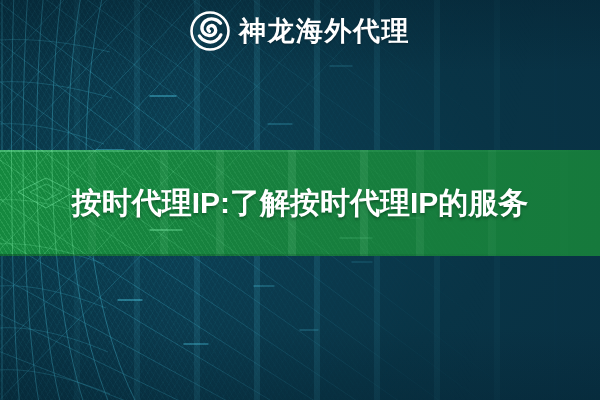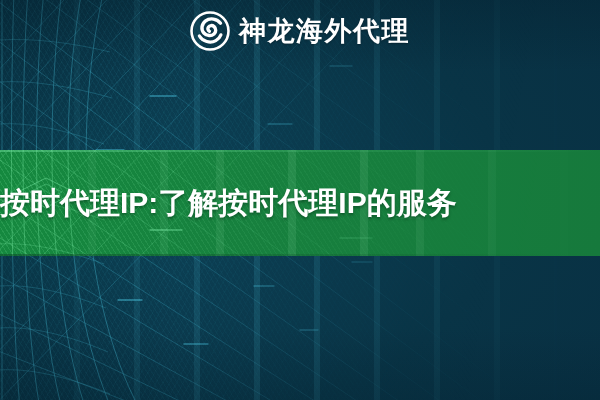--- a/index.html
+++ b/index.html
@@ -129,21 +129,21 @@
   }
   .band-edge-top { top: 0; background: linear-gradient(90deg, rgba(120,230,165,.45), rgba(120,230,165,.12) 60%, rgba(120,230,165,0)); }
   .band-edge-bottom { bottom: 0; background: linear-gradient(90deg, rgba(10,60,35,.45), rgba(10,60,35,.15) 60%, rgba(10,60,35,0)); }
 
   .headline {
     position: absolute;
     left: 0; top: 0;
     width: 600px; height: 106px;
     display: flex;
     flex-direction: column;
-    align-items: flex-start;
+    align-items: center;
     justify-content: center;
     z-index: 3;
   }
   .headline-line {
     color: #ffffff;
     font-size: 30px;
     font-weight: 700;
     line-height: 42px;
     letter-spacing: 0px;
     white-space: nowrap;

